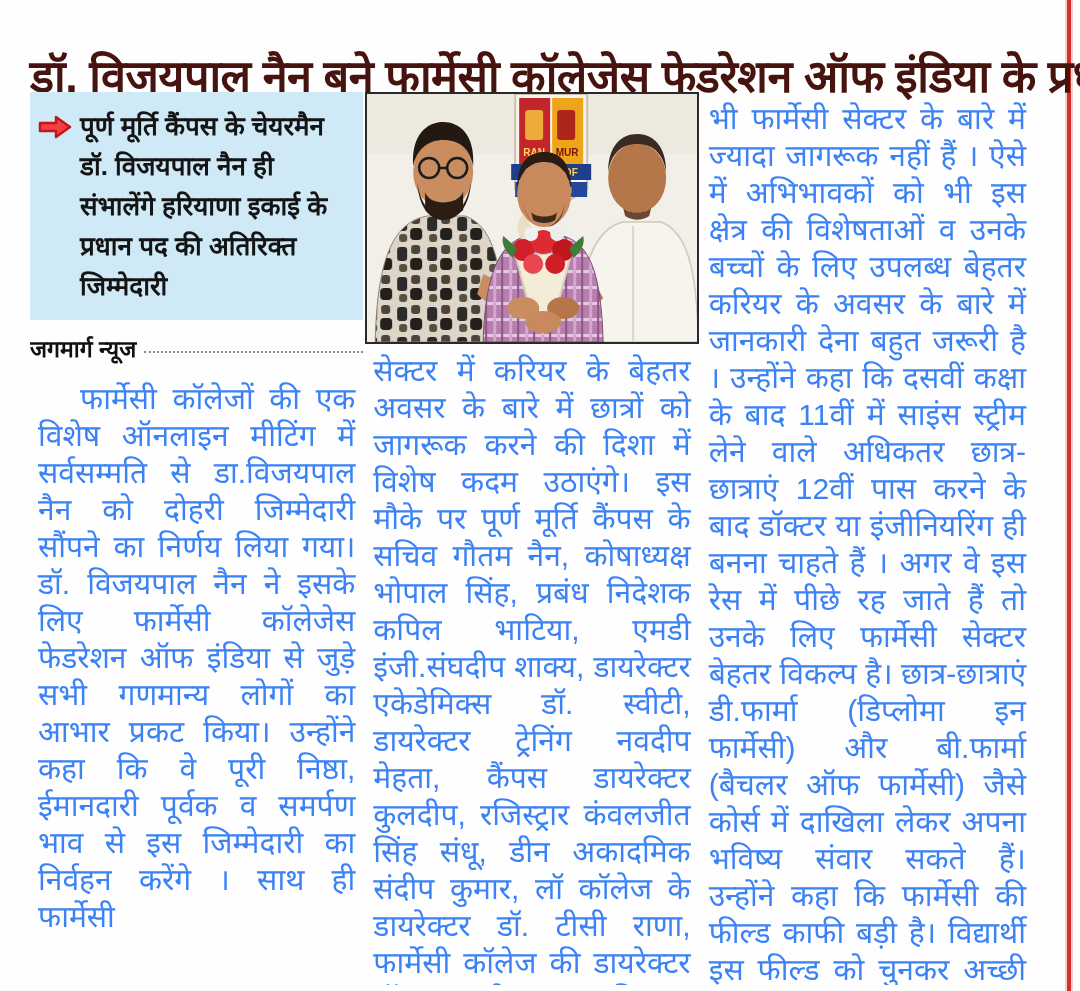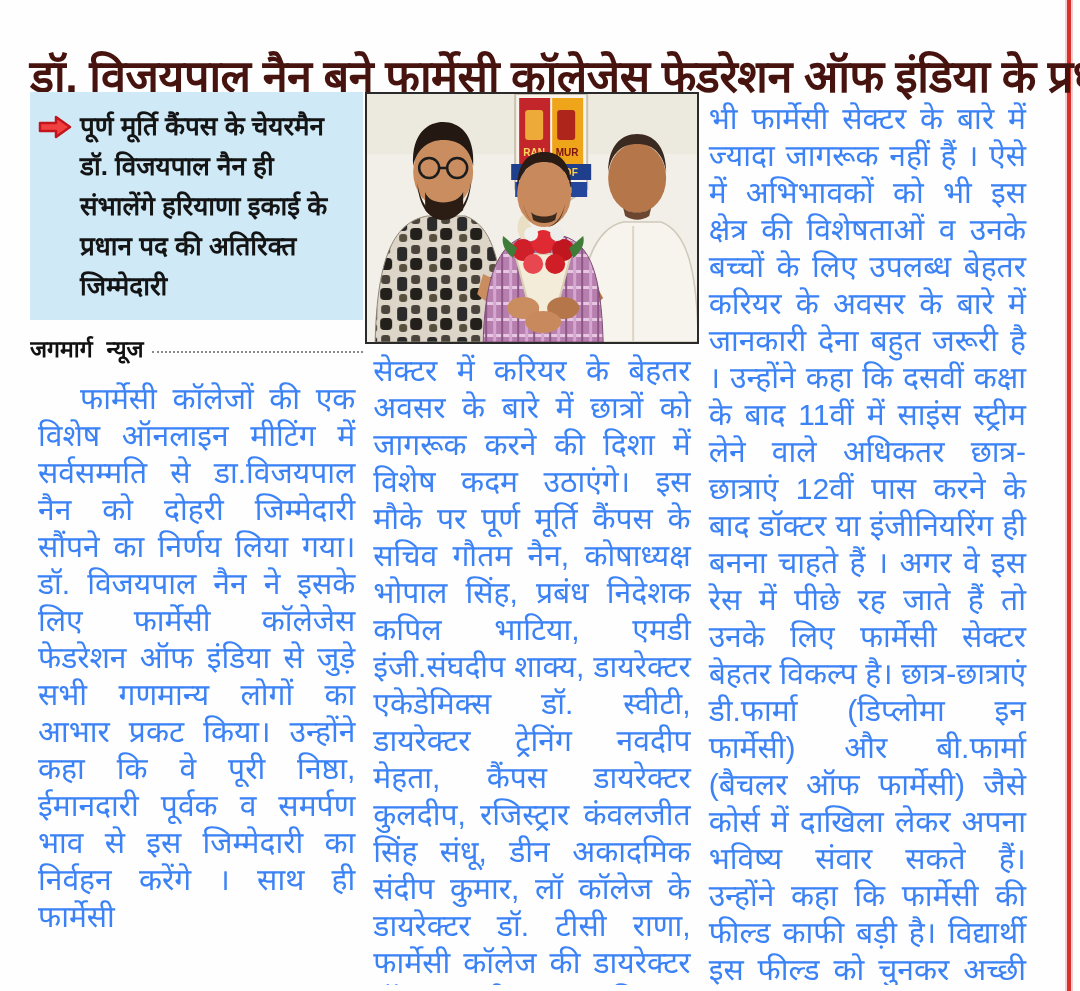--- a/index.html
+++ b/index.html
@@ -36,21 +36,21 @@
     padding:14px 10px 14px 8px;
     display:flex;align-items:flex-start;gap:8px;
     min-height:172px;
   }
   .hl-arrow{flex:0 0 34px;margin-top:8px;}
   .hl-text{
     font-size:26px;font-weight:700;line-height:40px;color:#141414;
   }
   
   .byline-row{
-    display:flex;align-items:baseline;margin:12px 0 16px 0;font-family:Liberation Mono, monospace;
+    display:flex;align-items:baseline;margin:12px 0 16px 0;
   }
   .byline{font-size:23px;font-weight:800;color:#111;white-space:nowrap;}
   .byline-dots{flex:1;border-bottom:2px dotted #8a8a8a;margin-left:8px;transform:translateY(-4px);}
   
   .para{
     margin:8px;
     font-size:30px;line-height:37px;text-align:justify;
     color:#3b82f6;
   }
   .para.indent{text-indent:42px;}

